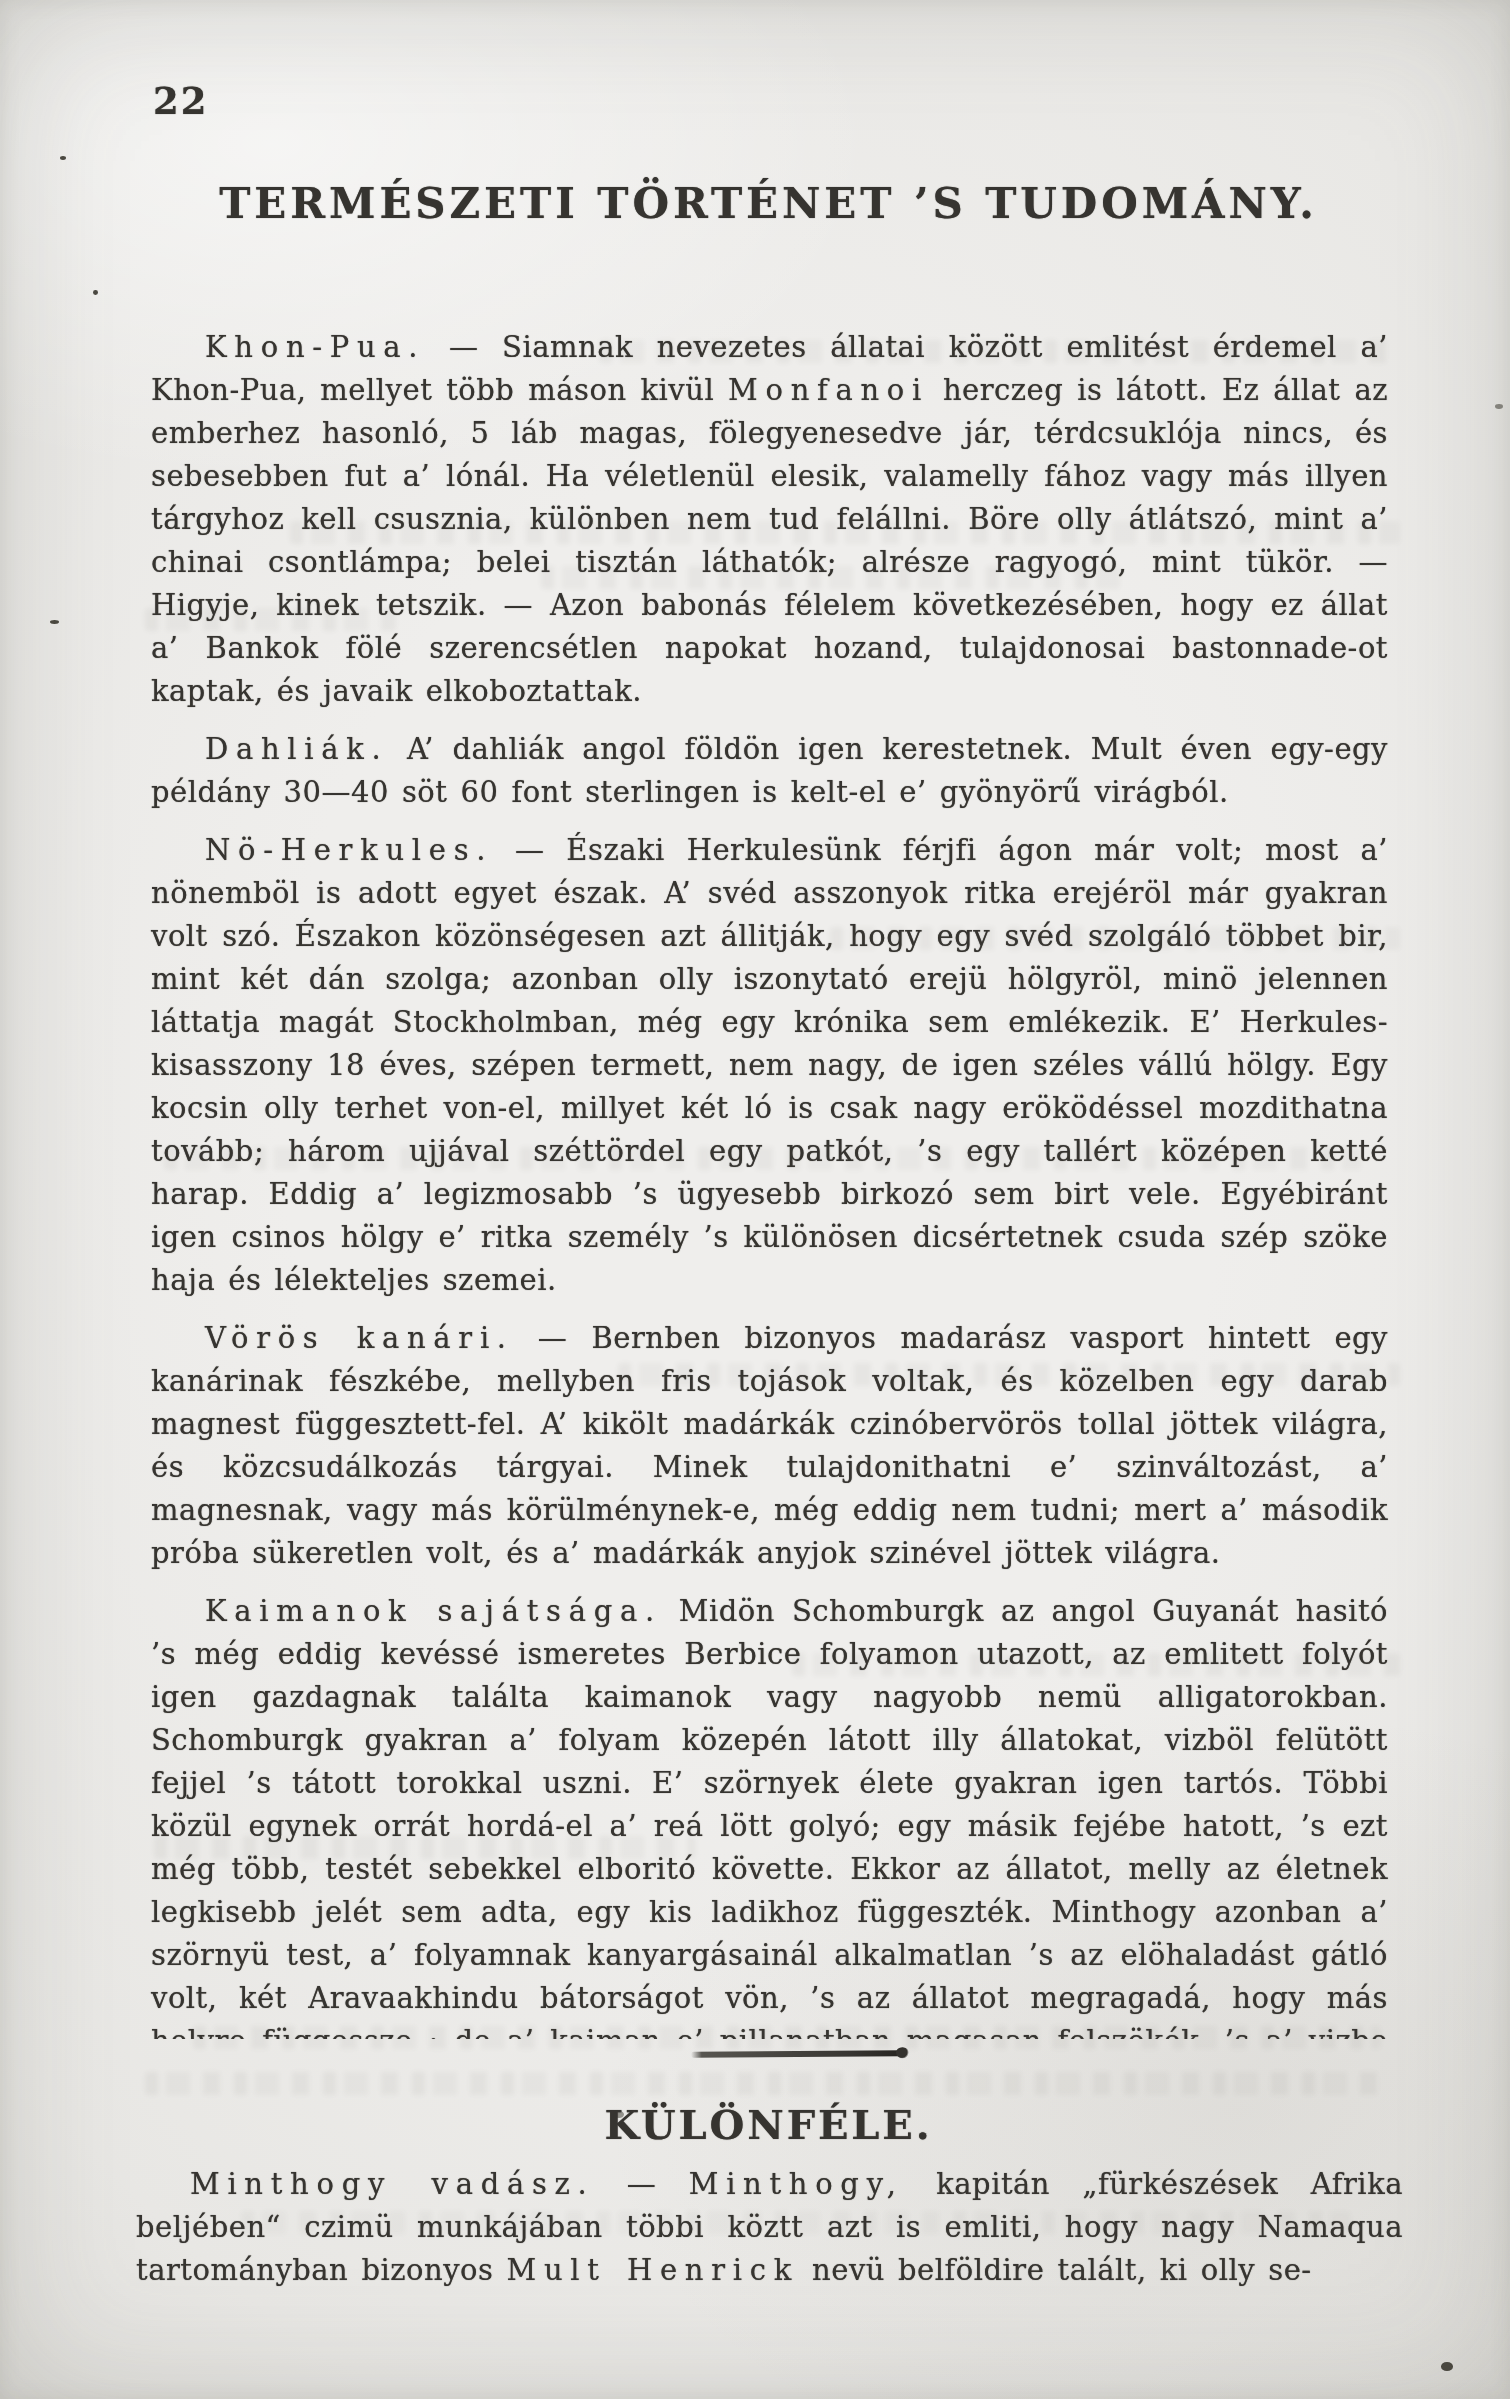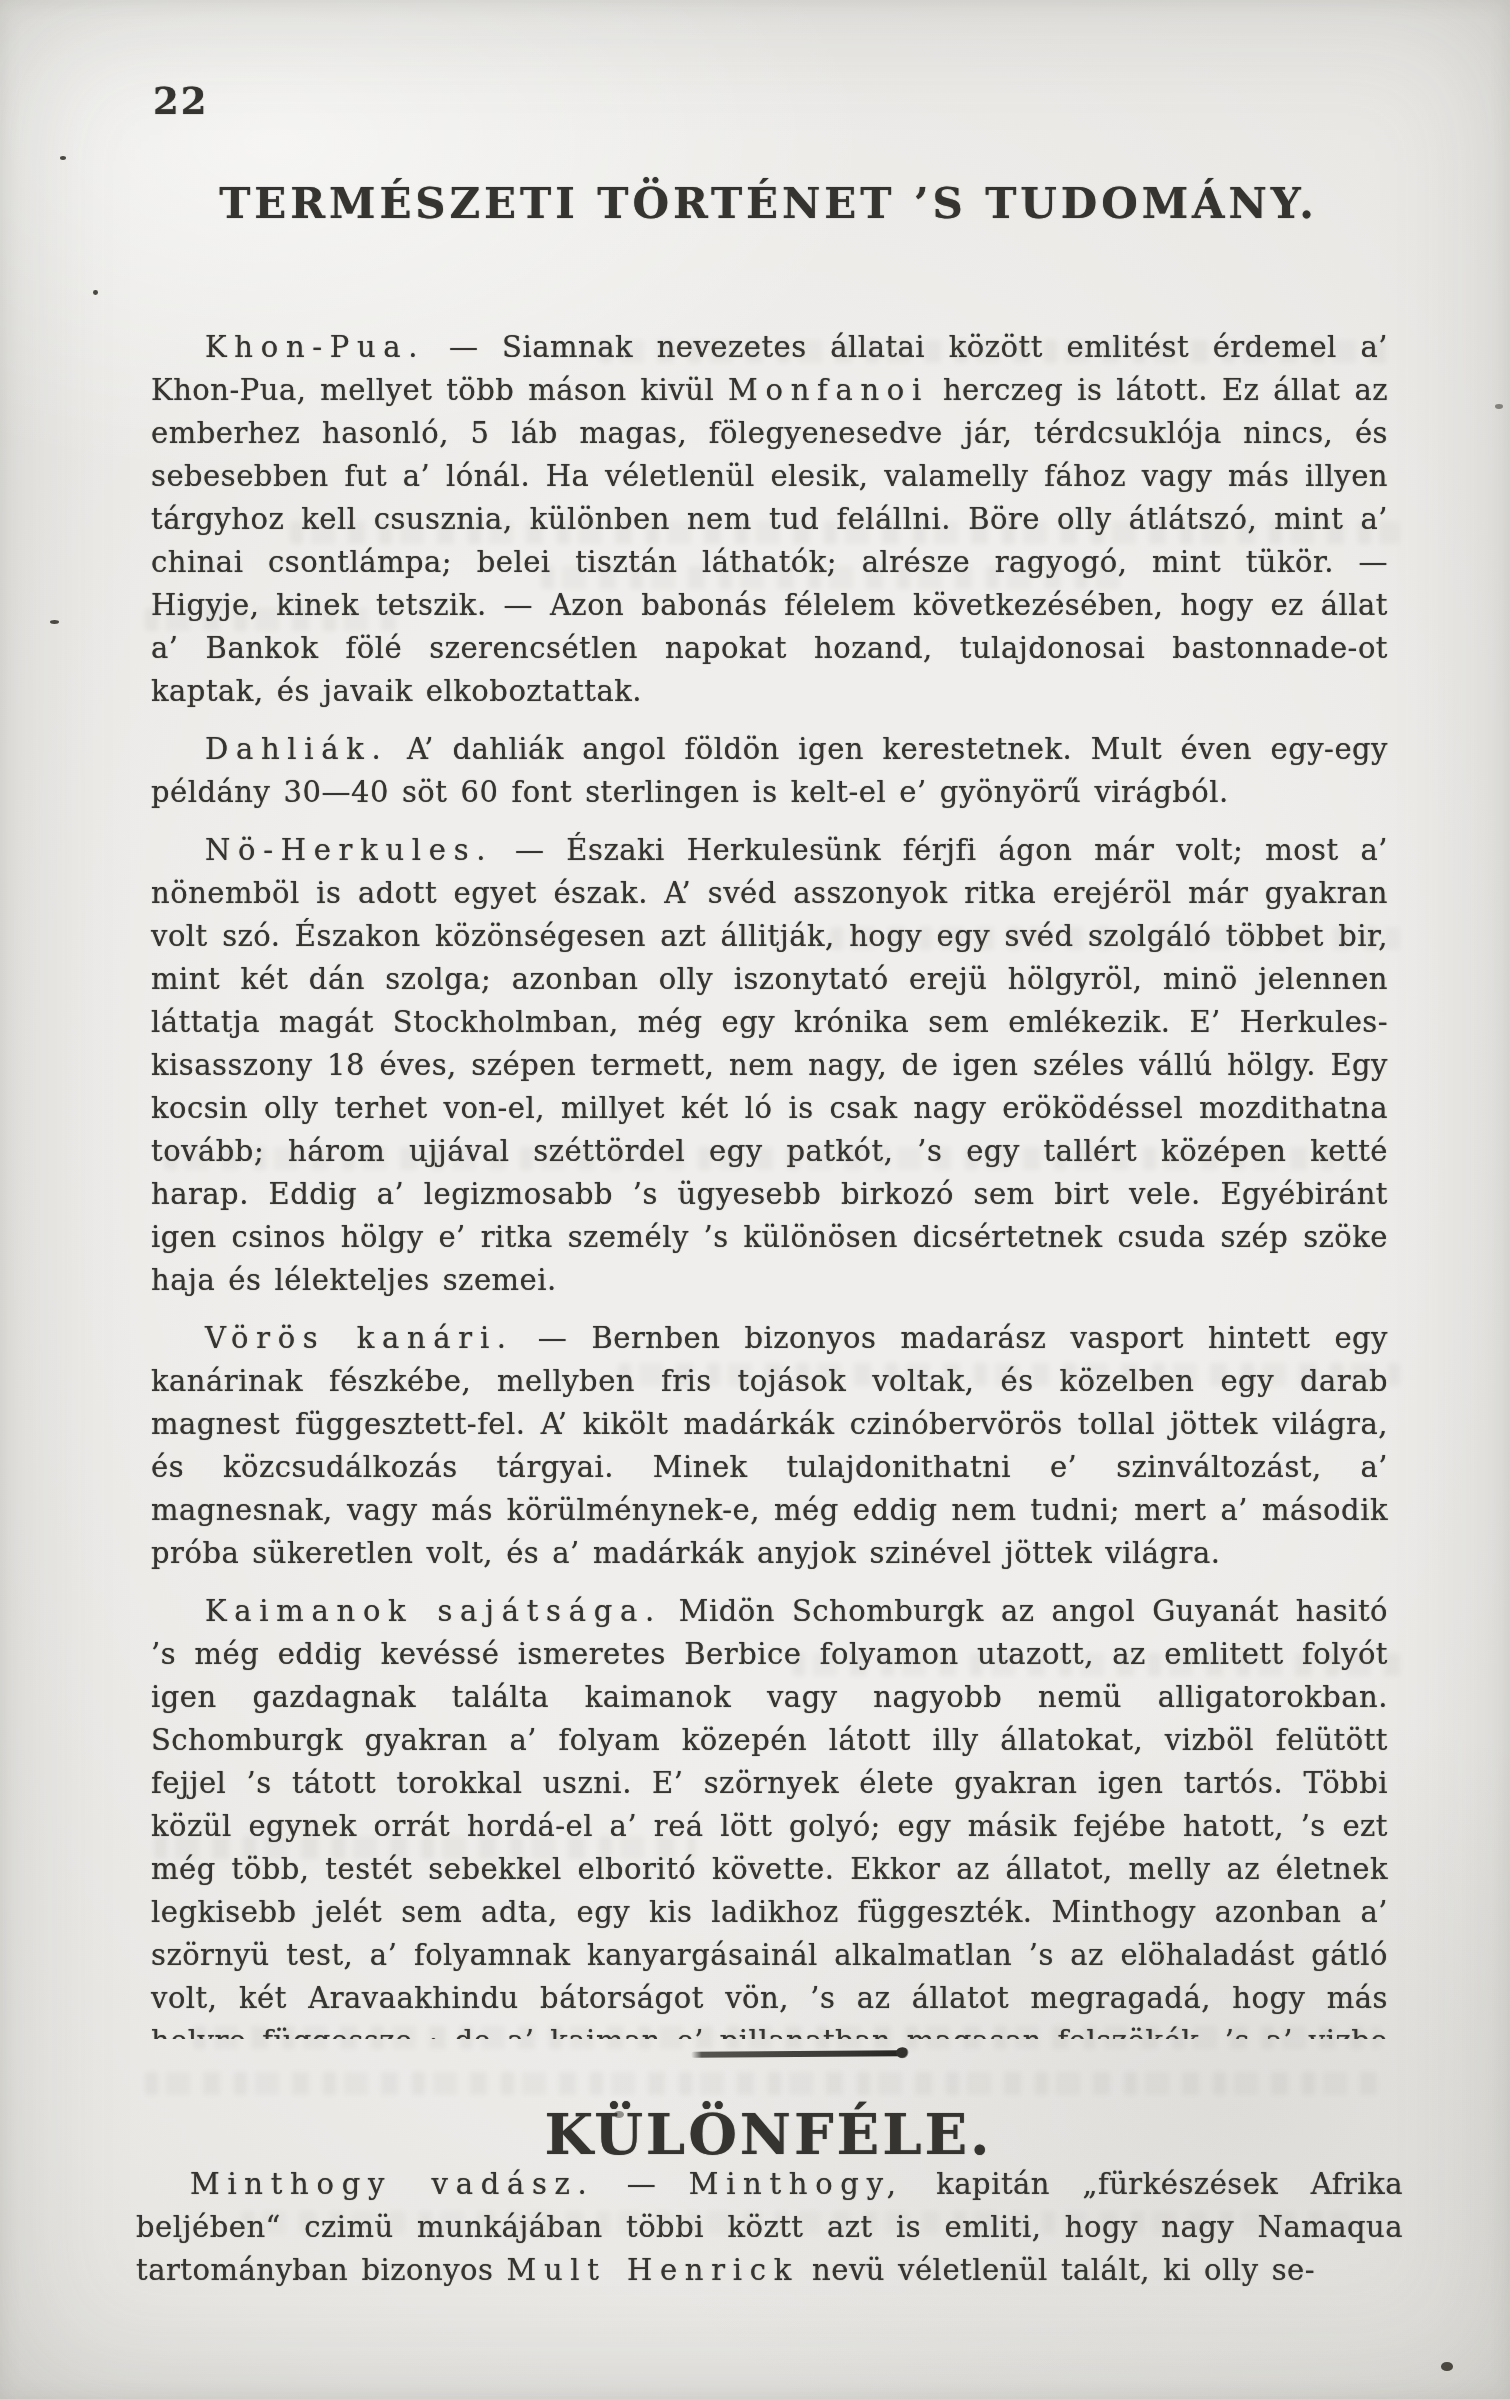--- a/index.html
+++ b/index.html
@@ -40,21 +40,21 @@
     background:linear-gradient(90deg, rgba(62,60,54,0) 0%, rgba(62,60,54,0.85) 5%, rgba(46,44,40,0.95) 75%, rgba(40,38,34,1) 96%, rgba(40,38,34,0.2) 100%);
     border-radius:2.9px; transform:rotate(-0.4deg);
   }
   .separator::after{
     content:""; position:absolute; right:-3.9px; top:-2.9px;
     width:12.6px; height:10.6px; border-radius:50%;
     background:radial-gradient(circle at 45% 45%, #34322e 55%, rgba(52,50,46,0) 75%);
   }
   .section-title{
     position:absolute; left:135px; top:2101px; width:1267px; margin:0;
-    text-align:center; font-size:56px; font-weight:bold; letter-spacing:2.9px;
+    text-align:center; font-size:40px; font-weight:bold; letter-spacing:2.9px;
   }
   .closing-par{
     position:absolute; left:136px; top:2163px; width:1267px;
     font-size:29px; line-height:43px; text-align:justify;
     letter-spacing:0.5px; word-spacing:3.4px;
   }
   .closing-par p{ margin:0; text-indent:54px; }
   
   .ghost{
     position:absolute; height:23px; pointer-events:none;
@@ -107,17 +107,17 @@
 
     <p><span class="spaced">Kaimanok sajátsága.</span><span> Midön Schomburgk az angol Guyanát hasitó ’s még eddig kevéssé ismeretes Berbice folyamon utazott, az emlitett folyót igen gazdagnak találta kaimanok vagy nagyobb nemü alligatorokban. Schomburgk gyakran a’ folyam közepén látott illy állatokat, vizböl felütött fejjel ’s tátott torokkal uszni. E’ szörnyek élete gyakran igen tartós. Többi közül egynek orrát hordá-el a’ reá lött golyó; egy másik fejébe hatott, ’s ezt még több, testét sebekkel elboritó követte. Ekkor az állatot, melly az életnek legkisebb jelét sem adta, egy kis ladikhoz függeszték. Minthogy azonban a’ szörnyü test, a’ folyamnak kanyargásainál alkalmatlan ’s az elöhaladást gátló volt, két Aravaakhindu bátorságot vön, ’s az állatot megragadá, hogy más helyre függessze : de a’ kaiman e’ pillanatban magasan felszökék, ’s a’ vizbe merült. Más nap egy kaimannak gégéjéböl vágtak-le három ujjnyit, és még e’ mütétel után is volt benne élet-jel; csak miután egy yatagant döftek agyába és torkába, szünt-meg élni.</span></p>
 
   </div>
 
   <div class="separator"></div>
 
   <h2 class="section-title ink">KÜLÖNFÉLE.</h2>
 
   <div class="closing-par ink">
-    <p><span class="spaced">Minthogy vadász.</span><span> — </span><span class="spaced">Minthogy,</span><span> kapitán „fürkészések Afrika beljében“ czimü munkájában többi köztt azt is emliti, hogy nagy Namaqua tartományban bizonyos </span><span class="spaced">Mult Henrick</span><span> nevü véletlenül talált, ki olly se-</span></p>
+    <p><span class="spaced">Minthogy vadász.</span><span> — </span><span class="spaced">Minthogy,</span><span> kapitán „fürkészések Afrika beljében“ czimü munkájában többi köztt azt is emliti, hogy nagy Namaqua tartományban bizonyos </span><span class="spaced">Mult Henrick</span><span> nevü belföldire talált, ki olly se-</span></p>
   </div>
 
 </div>
 
 
 </body></html>

